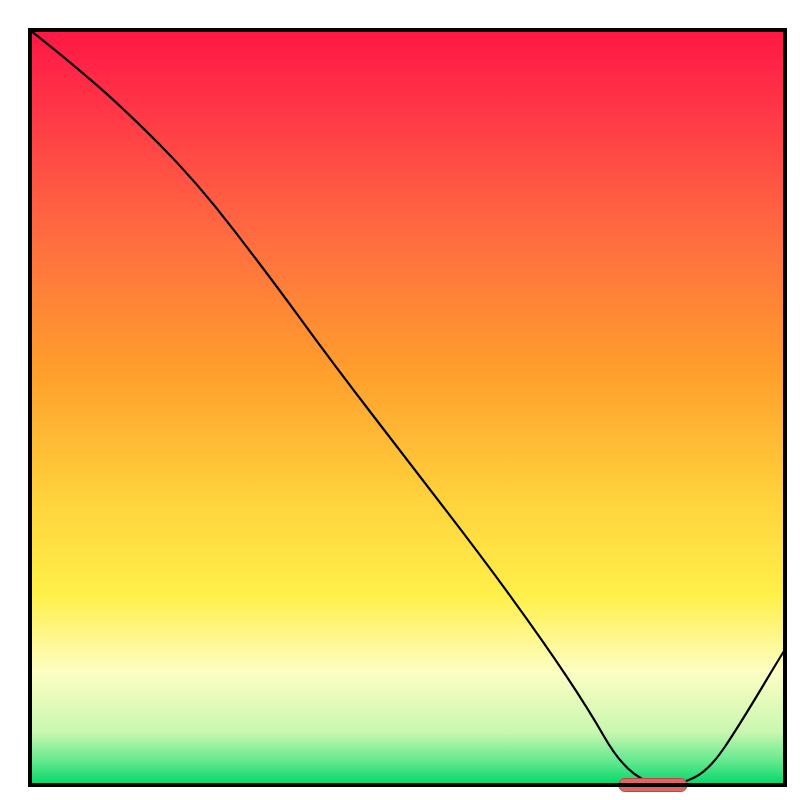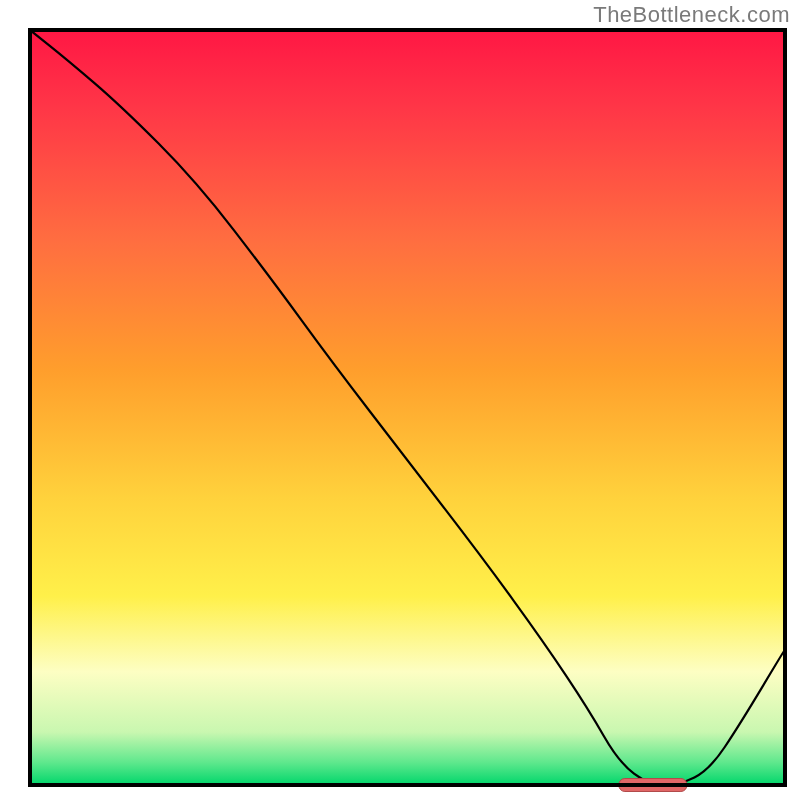--- a/index.html
+++ b/index.html
@@ -27,21 +27,20 @@
     z-index: 5;
   }
   svg {
     display: block;
   }
 </style>
 </head>
 <body>
 
 <div class="frame">
-  <div class="watermark">TheBottleneck.com</div>
 
   <svg id="chart-svg" width="800" height="800" viewBox="0 0 800 800">
     <defs>
       <linearGradient id="bg-grad" x1="0" y1="0" x2="0" y2="1">
           <stop offset="0%" stop-color="#ff1744"></stop>
           <stop offset="10%" stop-color="#ff3547"></stop>
           <stop offset="28.000000000000004%" stop-color="#ff6e40"></stop>
           <stop offset="45%" stop-color="#ff9e2c"></stop>
           <stop offset="62%" stop-color="#ffd23c"></stop>
           <stop offset="75%" stop-color="#fff04a"></stop>

